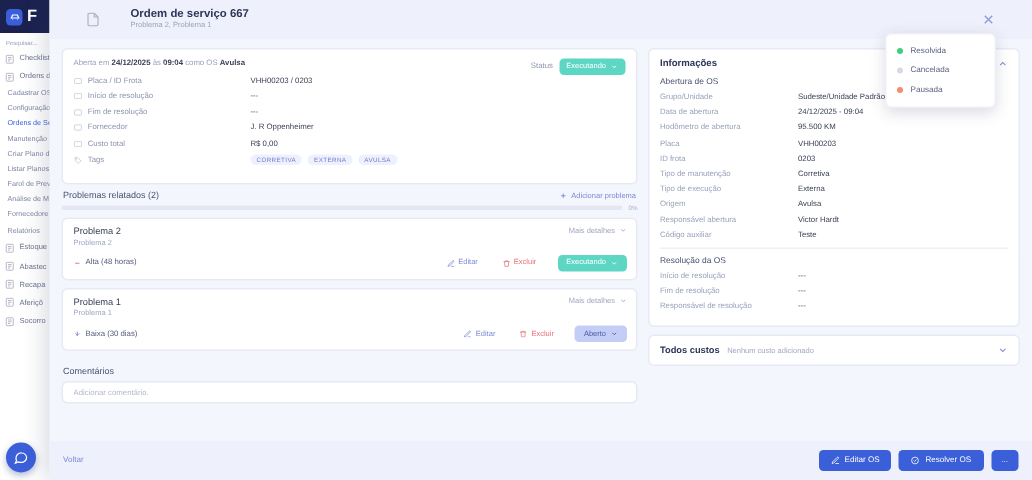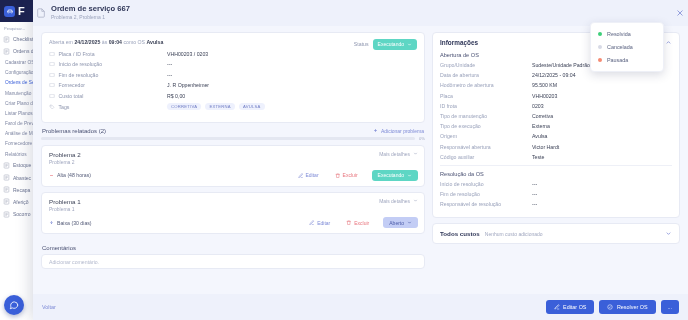--- a/index.html
+++ b/index.html
@@ -48,21 +48,21 @@
   }
 
   
   #modal {
     position: absolute; left: 33px; top: 0; width: 655px; height: 320px;
     background: #f4f6fd; box-shadow: -3px 0 14px rgba(40,50,90,.18);
     display: flex; flex-direction: column;
   }
   #modal-header {
     height: 26px; background: #eef1fb; display: flex; align-items: center;
-    padding: 0 3px; gap: 5px; flex: 0 0 26px;
+    padding: 0 24px; gap: 20px; flex: 0 0 26px;
   }
   #modal-header .hdr-ic { width: 10px; height: 10px; opacity: .6; }
   .hdr-title { font-size: 7.6px; font-weight: bold; color: #2e3557; line-height: 1.15; }
   .hdr-sub { font-size: 5px; color: #9aa2bb; line-height: 1.3; }
   #close-btn { margin-left: auto; width: 10px; height: 10px; opacity: .8; cursor: pointer; }
 
   #modal-body {
     flex: 1; display: flex; gap: 7px; padding: 6px 8px 0 8px; overflow: hidden;
   }
   #col-left { width: 384px; display: flex; flex-direction: column; gap: 5px; }

